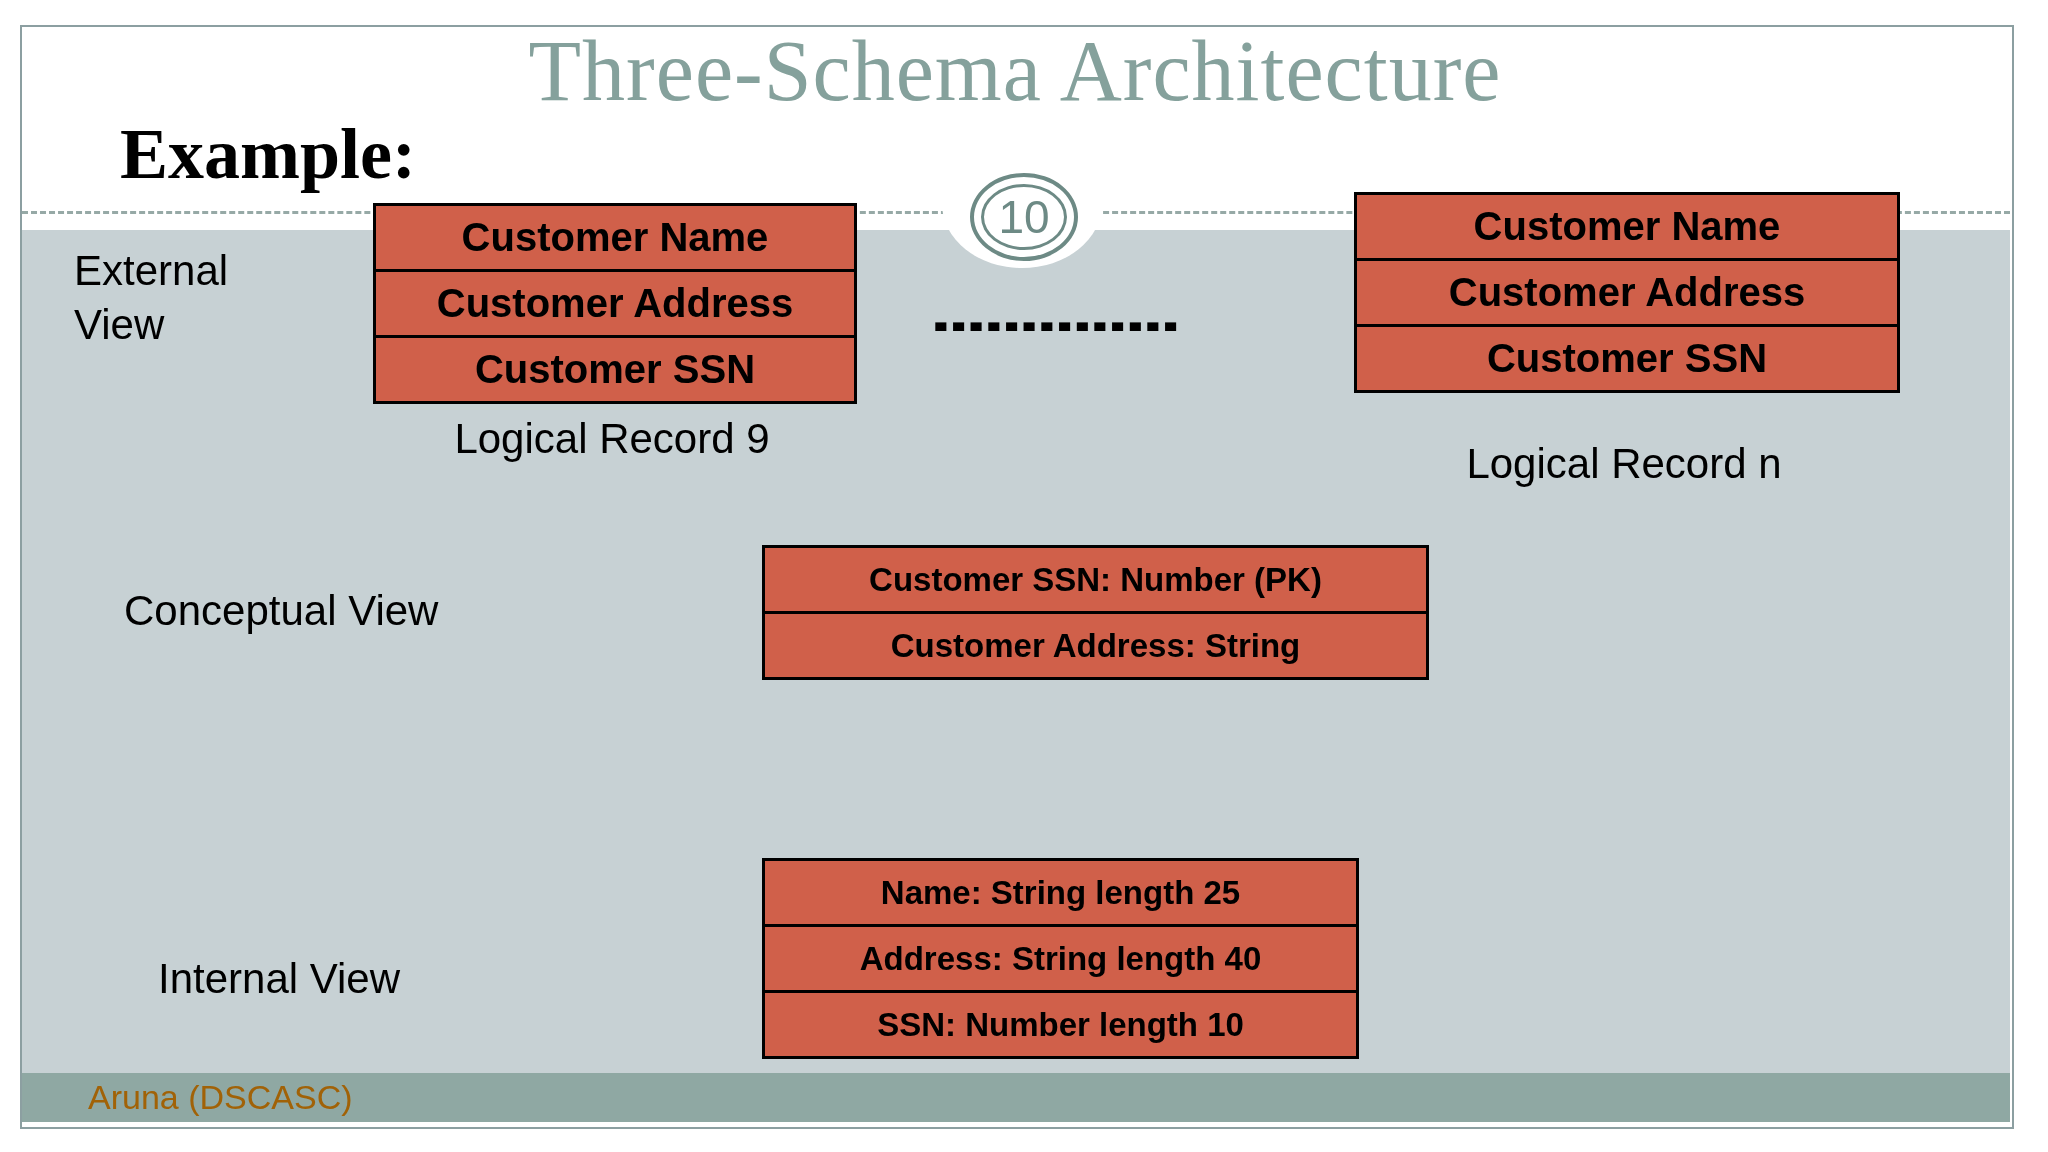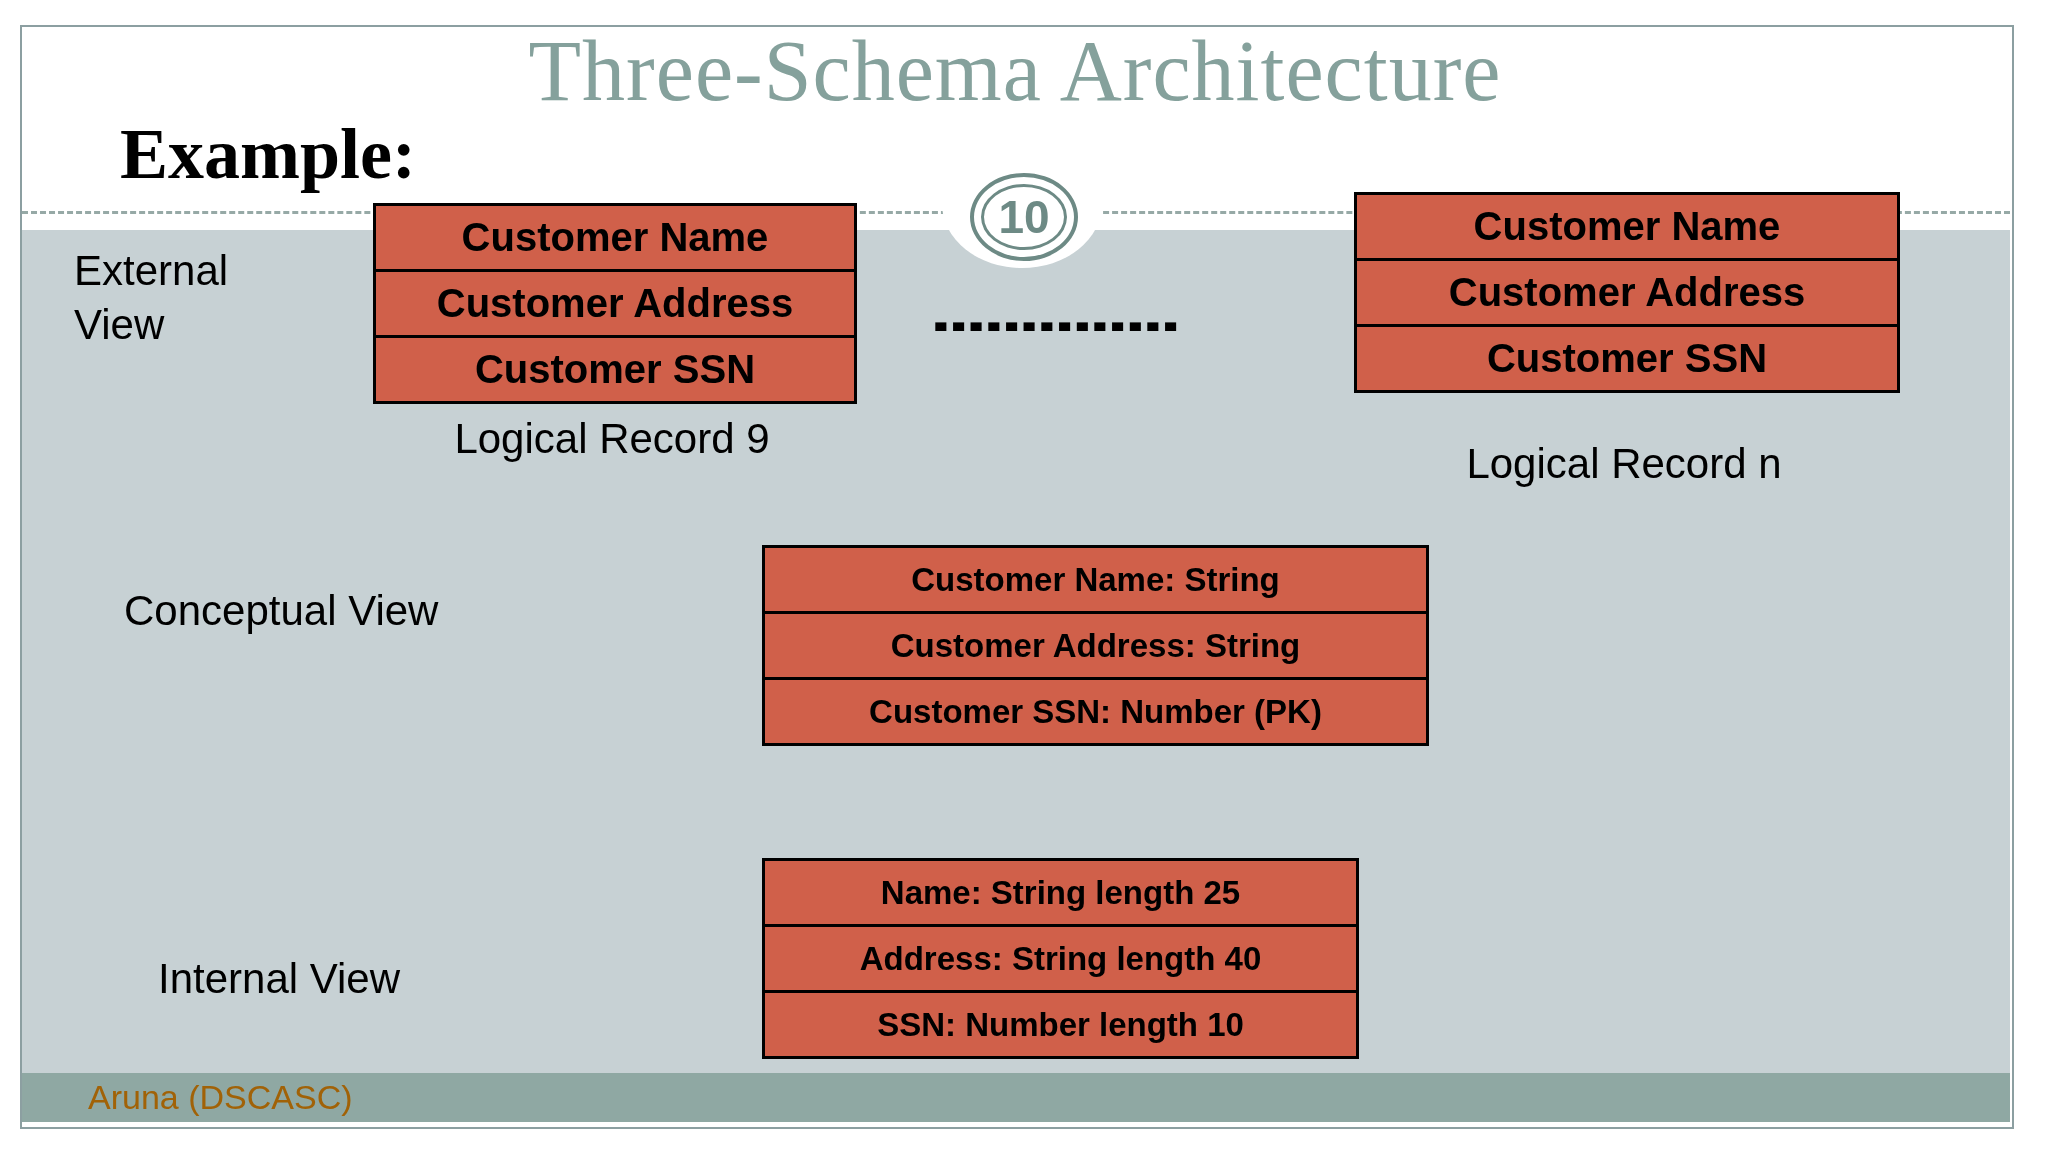--- a/index.html
+++ b/index.html
@@ -55,21 +55,21 @@
     left:942px;top:140px;width:160px;height:128px;background:#fff;
     border-radius:50%;z-index:2;
   }
   #badge-outer{
     left:970px;top:173px;width:100px;height:80px;
     border:4px solid var(--badge_teal);border-radius:50%;
     display:flex;align-items:center;justify-content:center;z-index:3;
   }
   #badge-inner{
     width:80px;height:60px;border:3px solid var(--badge_teal);
-    border-radius:50%;display:flex;align-items:center;justify-content:center;font-weight:bold;
+    border-radius:50%;display:flex;align-items:center;justify-content:center;
   }
   #badge-number{
     color:var(--badge_teal);font-size:46px;line-height:1;
   }
 
   
   .rec-box{
     border:3px solid #000;background:var(--box_orange);
     display:flex;flex-direction:column;z-index:4;
   }
@@ -142,23 +142,22 @@
 
 <div class="abs rec-box big" id="record-n">
   <div class="rec-row">Customer Name</div>
   <div class="rec-row">Customer Address</div>
   <div class="rec-row">Customer SSN</div>
 </div>
 <div class="abs caption" id="caption-record-n">Logical Record n</div>
 
 <div class="abs view-label" id="conceptual-label">Conceptual View</div>
 <div class="abs rec-box small" id="conceptual-box">
-  <div class="rec-row">Customer Name: String</div>
+  <div class="rec-row">Customer SSN: Number (PK)</div>
   <div class="rec-row">Customer Address: String</div>
-  <div class="rec-row">Customer SSN: Number (PK)</div>
 </div>
 
 <div class="abs view-label" id="internal-label">Internal View</div>
 <div class="abs rec-box small" id="internal-box">
   <div class="rec-row">Name: String length 25</div>
   <div class="rec-row">Address: String length 40</div>
   <div class="rec-row">SSN: Number length 10</div>
 </div>
 
 <div class="abs" id="frame"></div>

